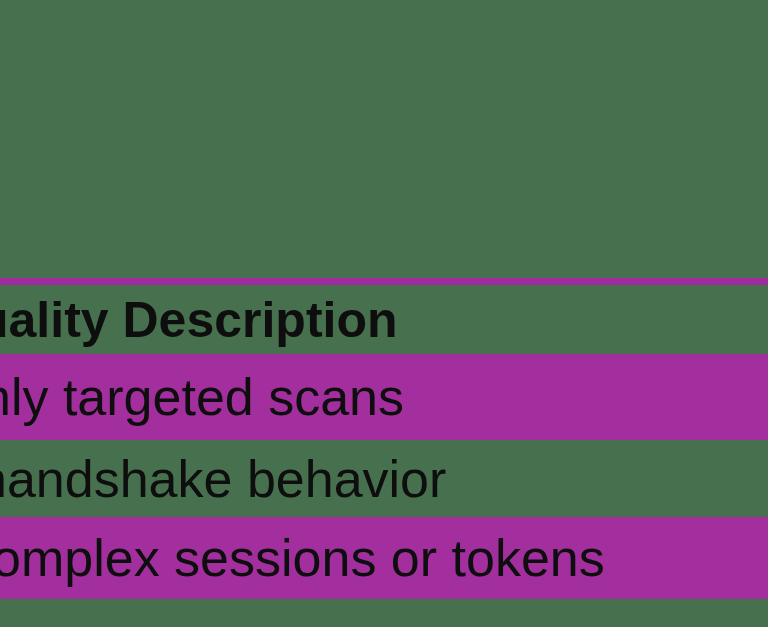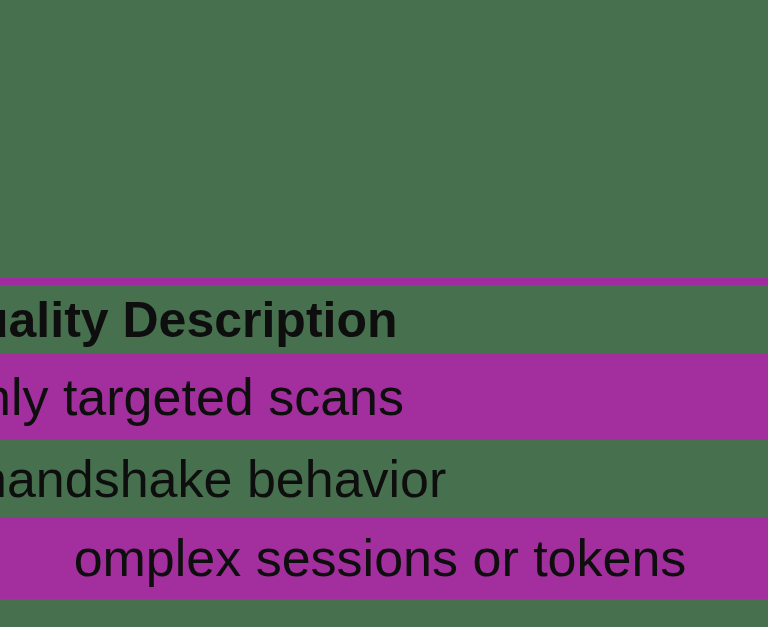--- a/index.html
+++ b/index.html
@@ -59,21 +59,20 @@
   .row-1 {
     top: 440px;
     height: 77px;
     font-size: 52px;
   }
   .row-1 .cell { margin-left: -22px; }
   .row-2 {
     top: 517px;
     height: 82px;
     font-size: 52px;
-    justify-content: center;
   }
   .row-2 .cell { margin-left: -8px; }
 </style>
 </head>
 <body>
 
 <div class="stage">
   <div class="top-border"></div>
 
   <div class="row header-row">

